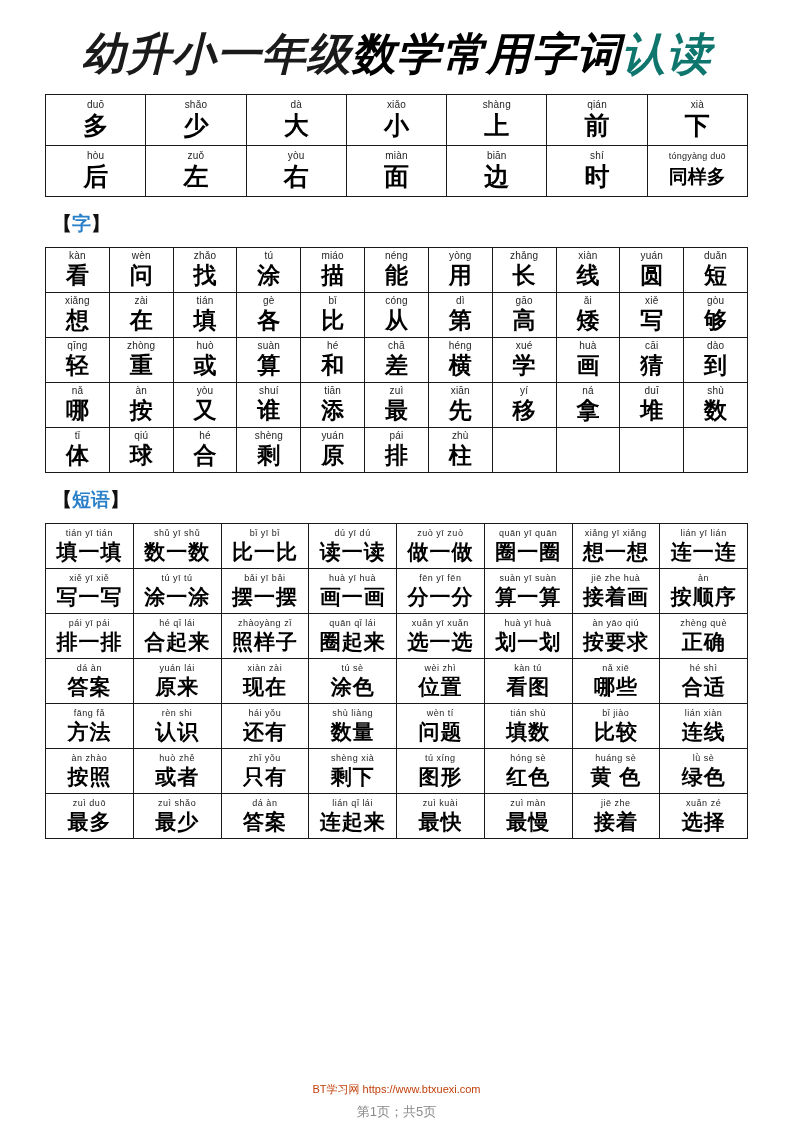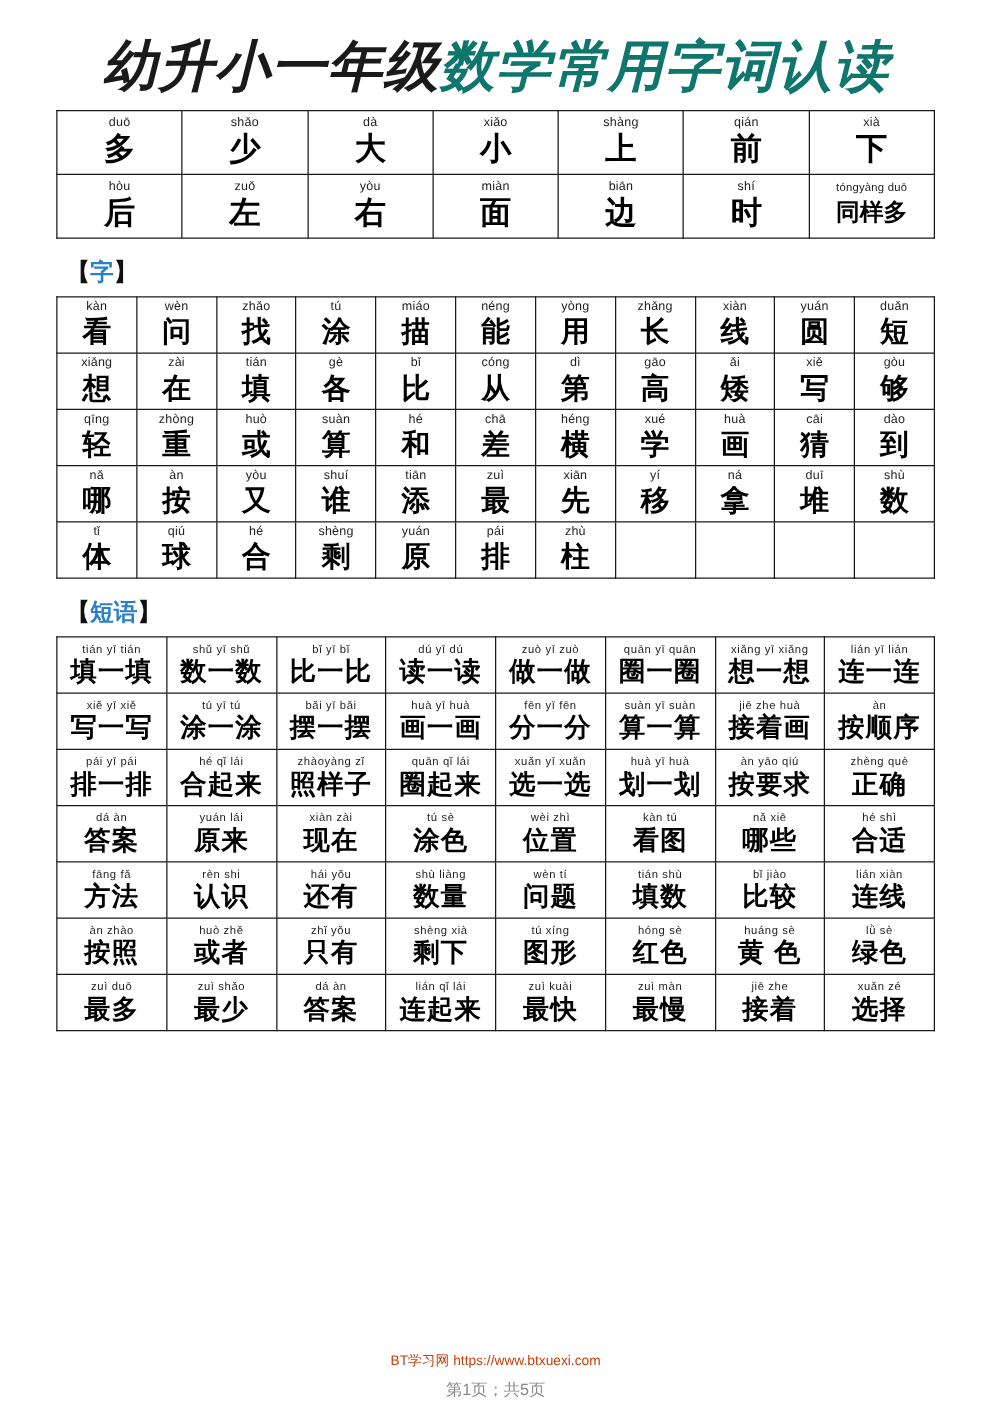--- a/index.html
+++ b/index.html
@@ -32,21 +32,21 @@
     line-height: 1.1;
   }
   .title span {
     font-family: "DejaVu Serif", "Liberation Serif", serif;
     font-size: 44px;
     font-weight: bold;
     font-style: italic;
     letter-spacing: 1px;
   }
   .t-black { color: #1a1a1a; }
-  .t-blue  { color: #0f766e; }
+  .t-blue  { color: #000000; }
   .t-red   { color: #0f766e; }
 
   
   .section-heading {
     font-family: "DejaVu Serif", "Liberation Serif", serif;
     font-size: 20px;
     font-weight: bold;
     font-style: italic;
     margin: 18px 0 8px 8px;
     white-space: nowrap;
@@ -62,21 +62,21 @@
     margin: 14px 0 6px 8px;
     white-space: nowrap;
   }
   .sub-heading .bracket { color: #111111; }
 
   
   table.grid {
     border-collapse: collapse;
     width: 703px;
     table-layout: fixed;
-    margin: 4px auto;
+    margin: 10px auto;
   }
   table.grid td {
     border: 1px solid #1a1a1a;
     text-align: center;
     vertical-align: middle;
     padding: 2px 1px 4px 1px;
     background: #ffffff;
   }
   .py {
     display: block;

